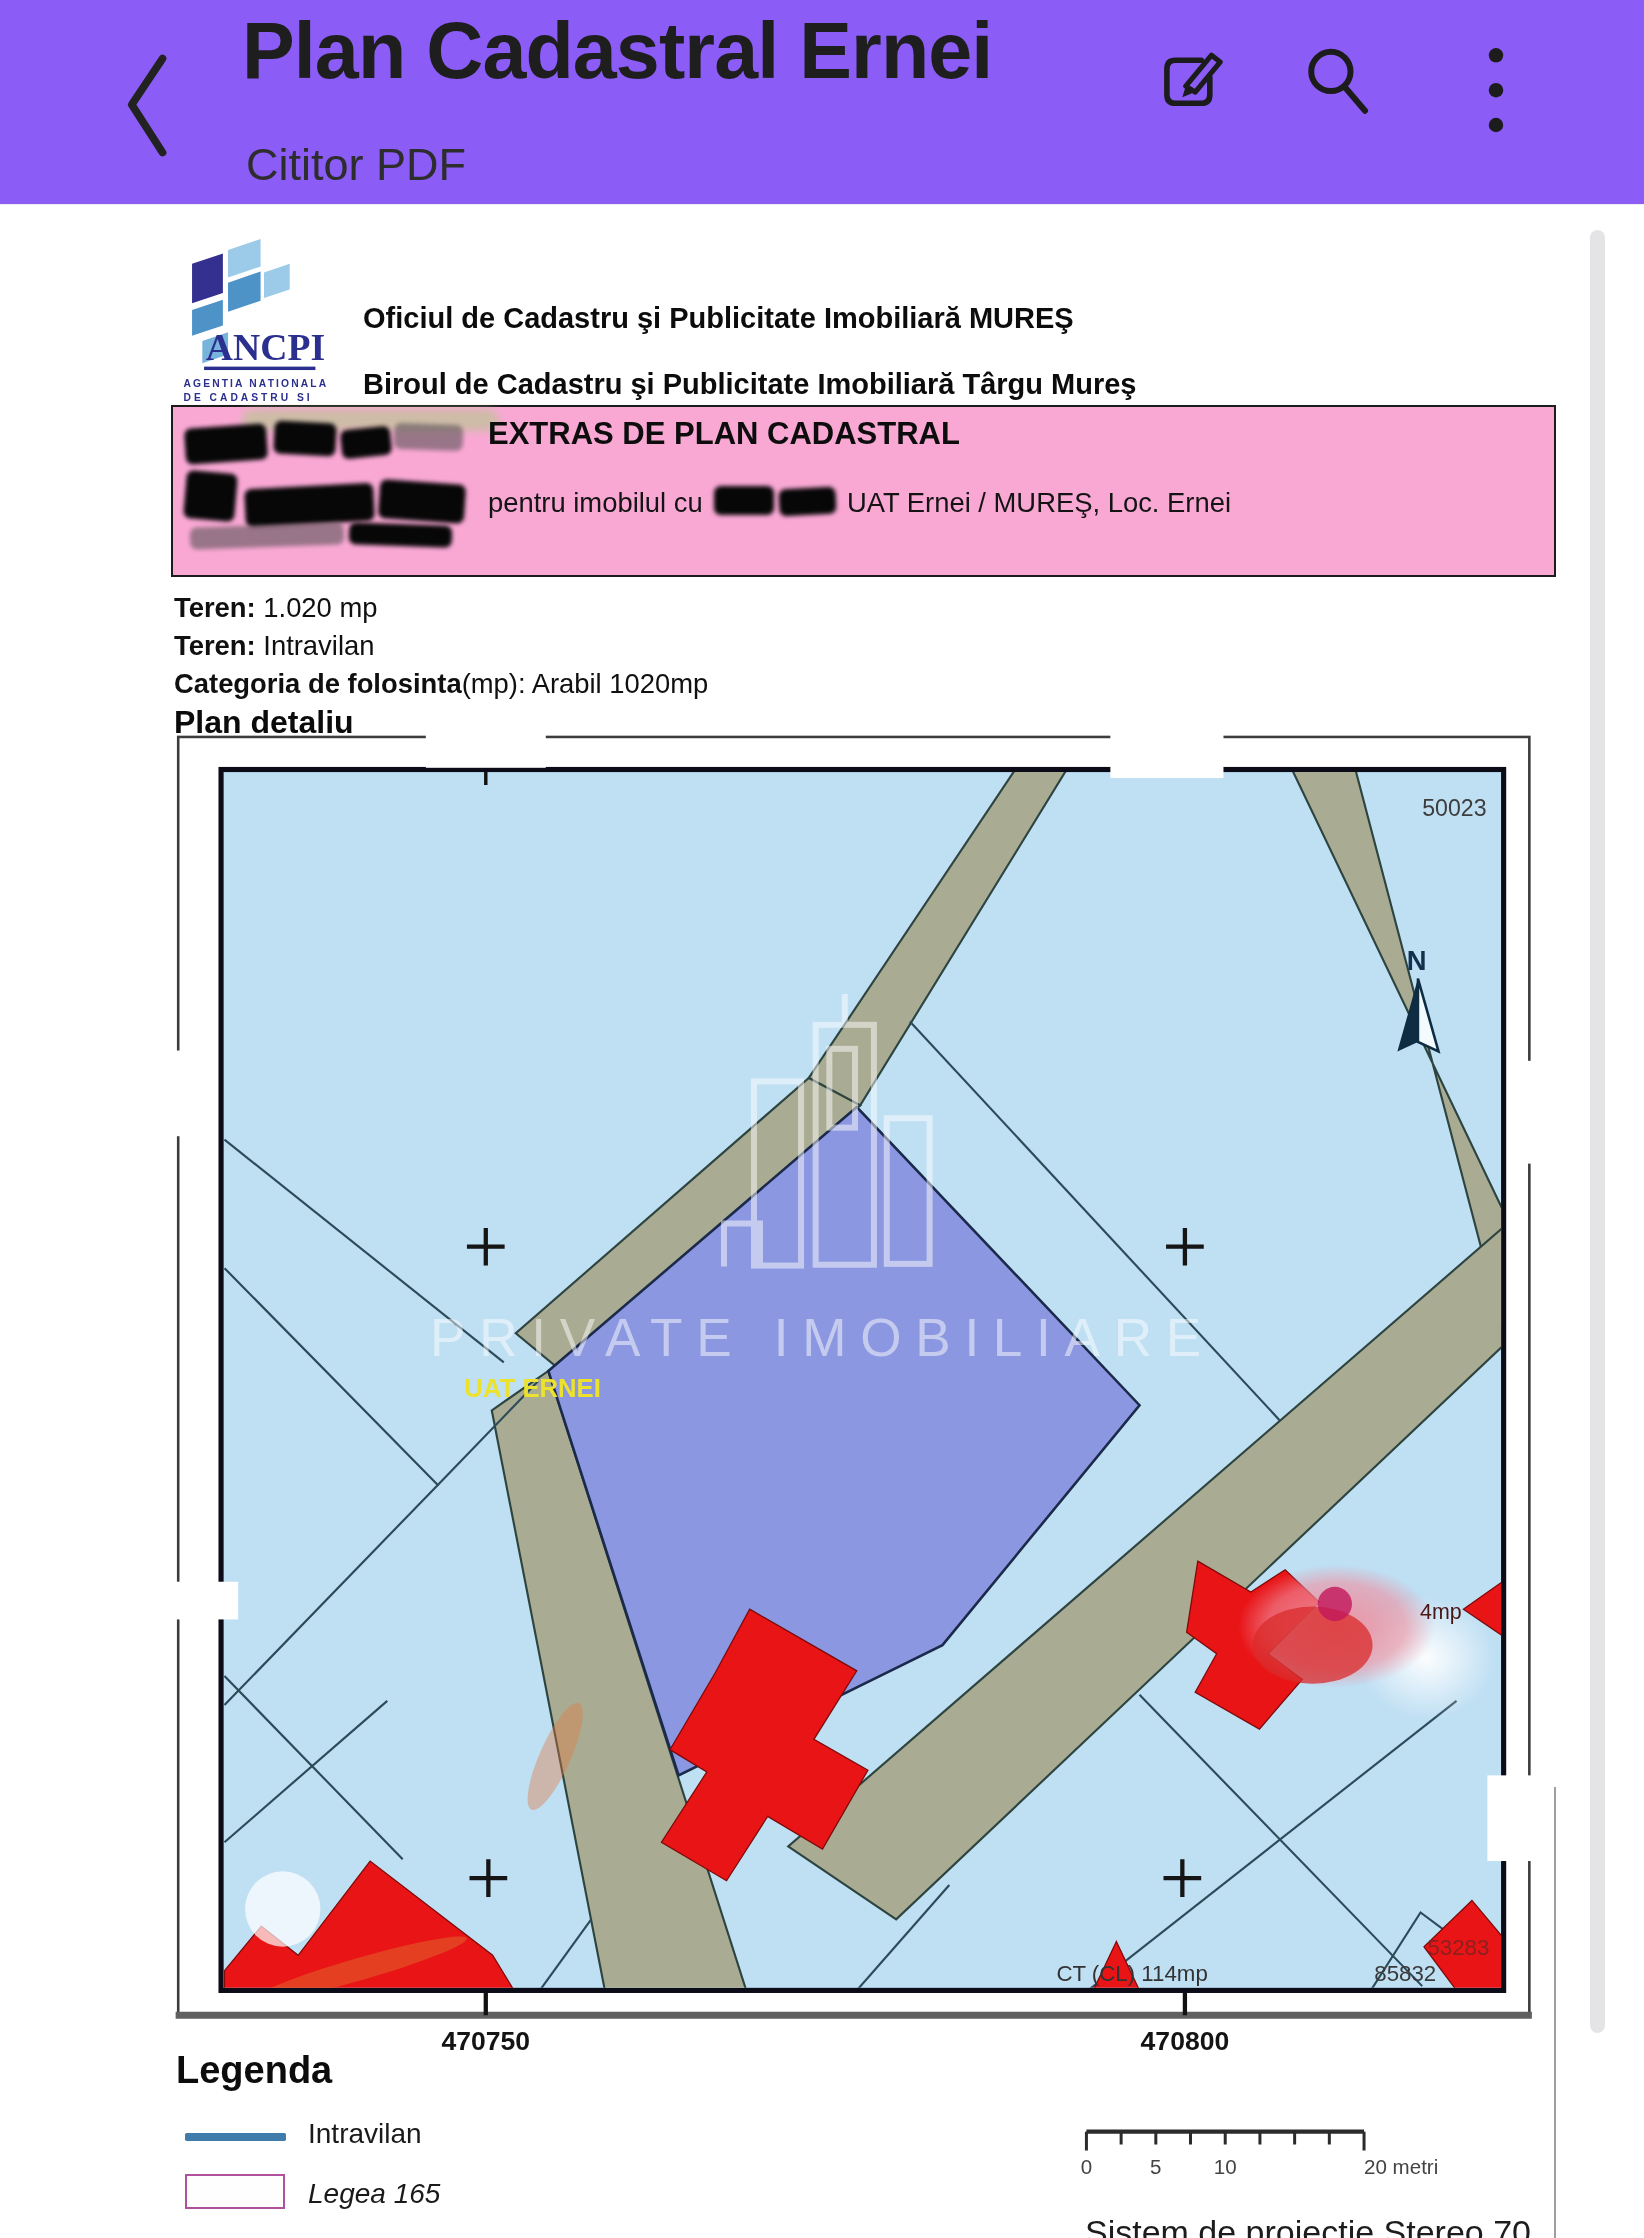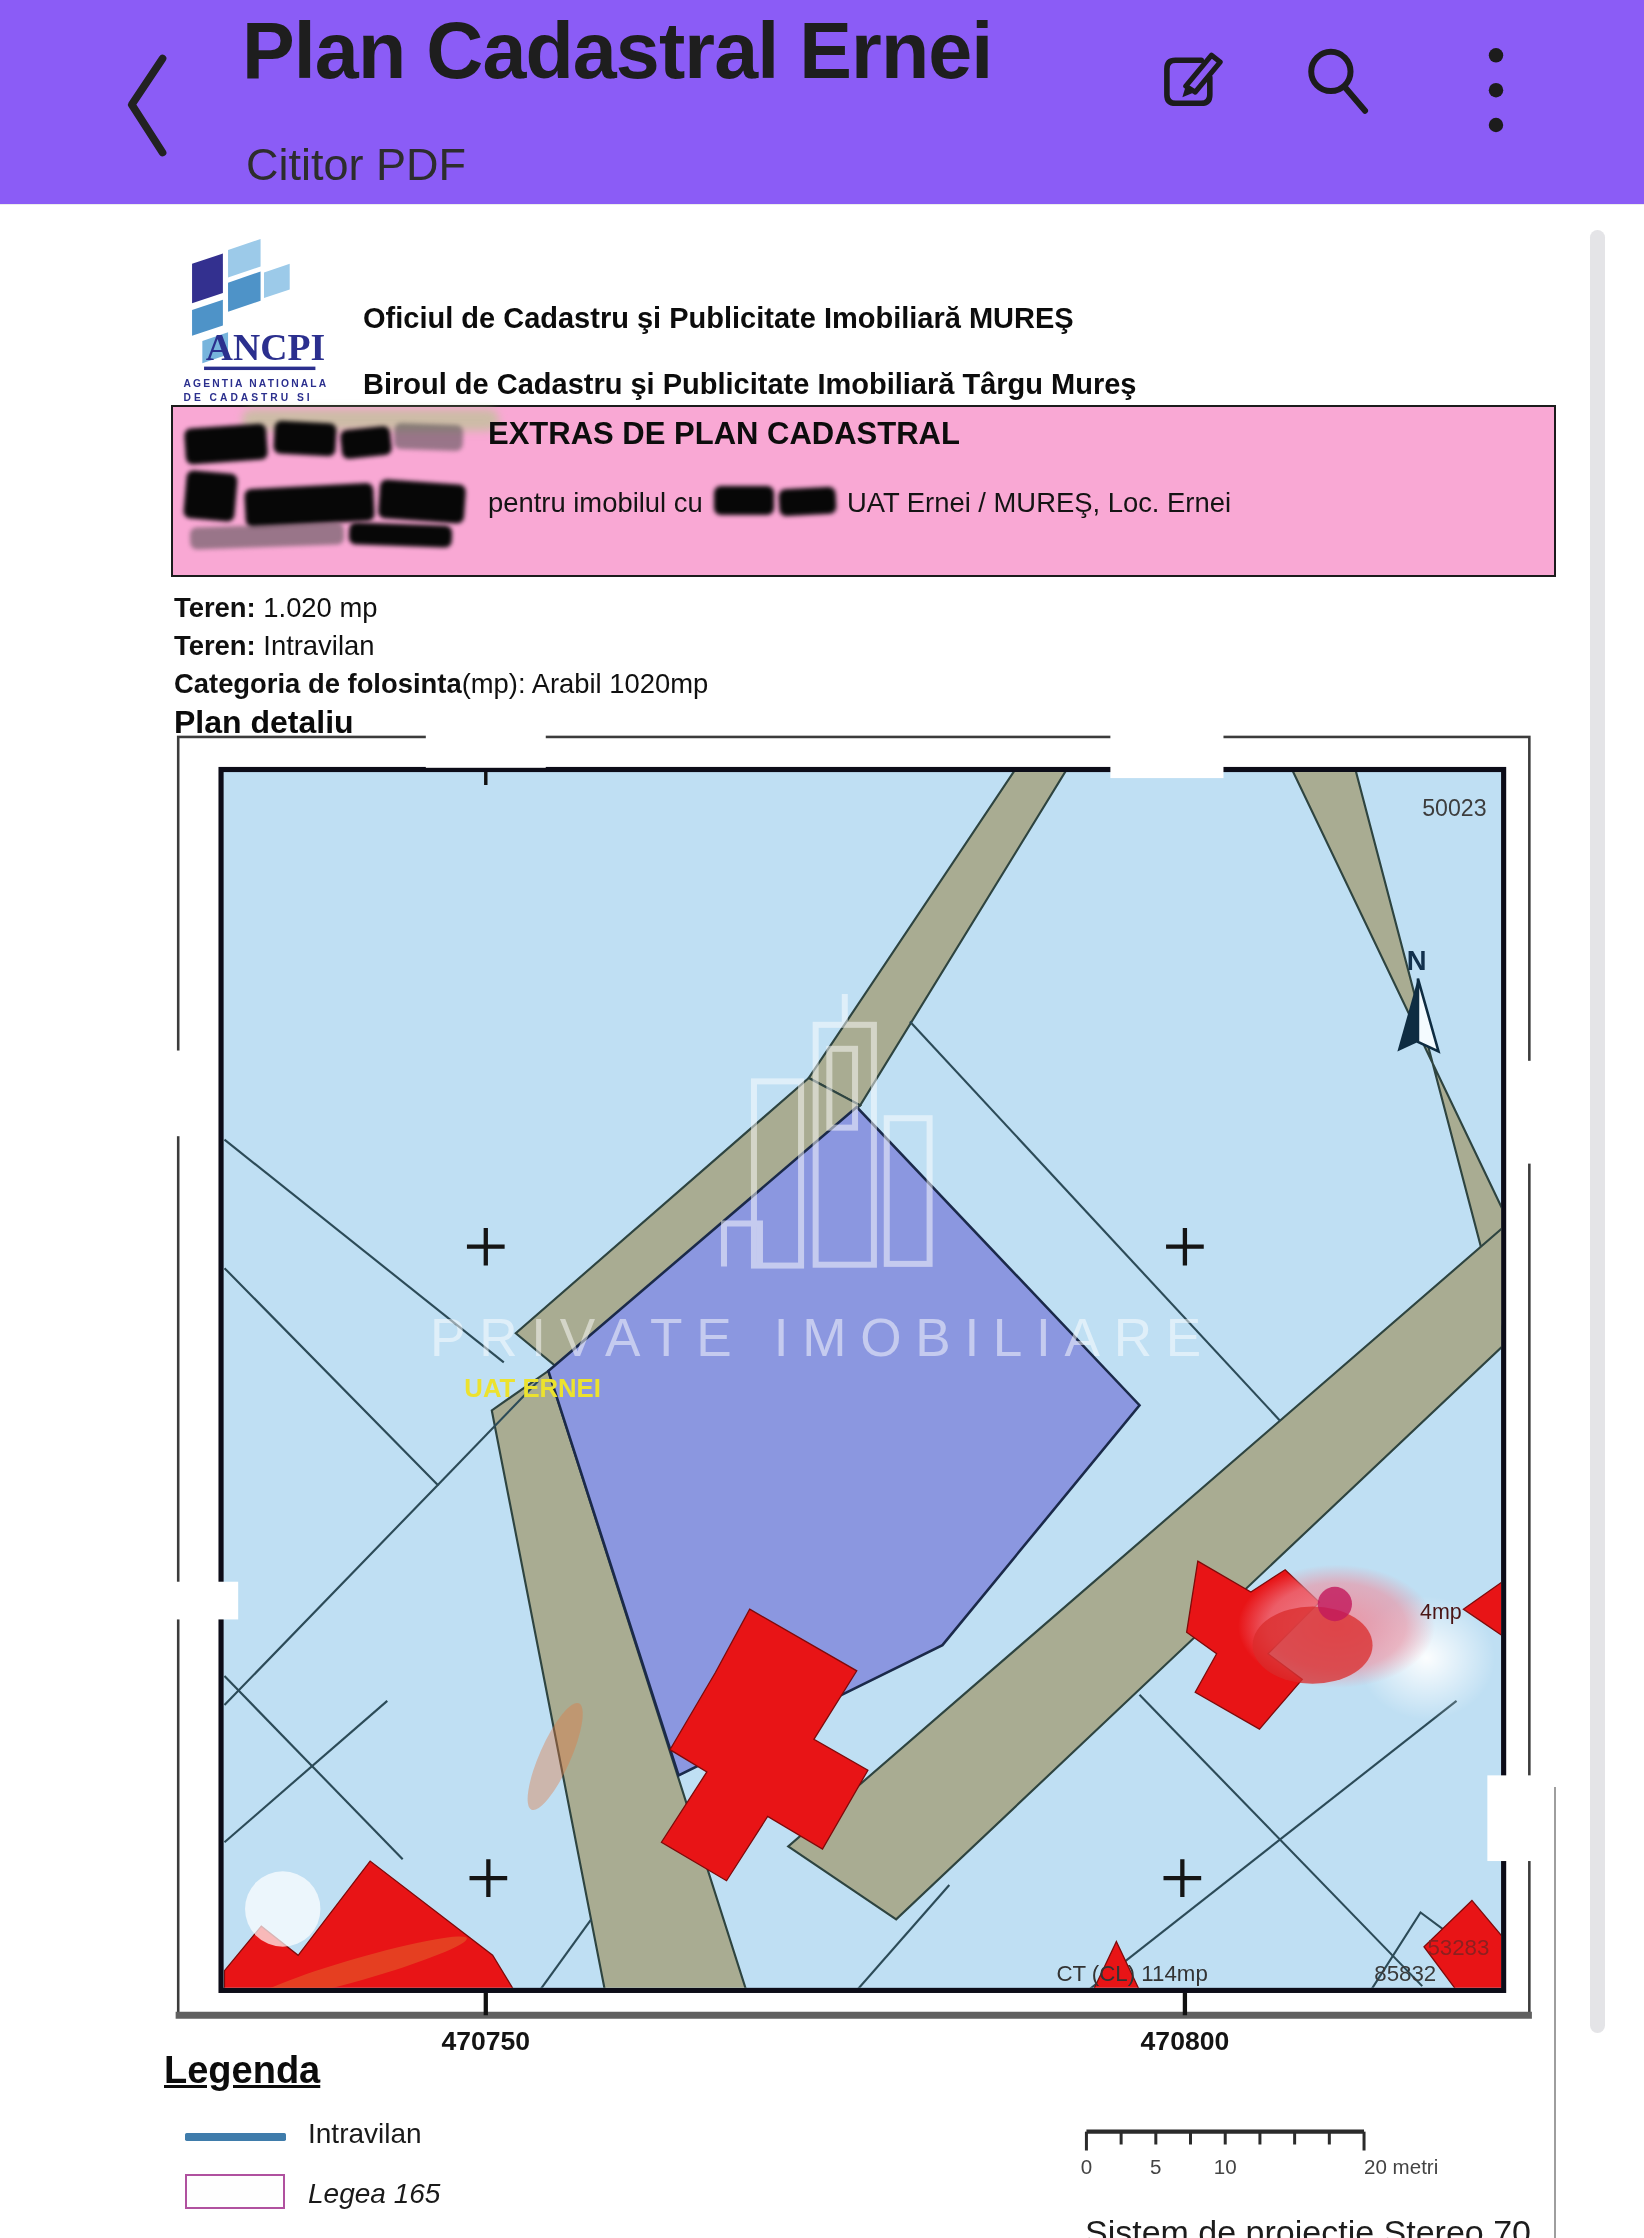--- a/index.html
+++ b/index.html
@@ -38,21 +38,21 @@
   .req-label{position:absolute;left:6.9px;top:5.1px;font-size:22px;font-weight:700;color:#0d0d0d;}
   .req-value{position:absolute;left:137px;top:5.1px;font-size:22px;font-weight:700;color:#0d0d0d;}
   #req-divider{position:absolute;left:130px;top:0;width:1.7px;height:100%;background:#141414;}
 
   
   .detline{left:174px;font-size:27.4px;color:#101010;white-space:nowrap;}
   .detline b{font-weight:700;margin-top:33px;}
   #plan-detaliu{left:174px;top:704px;font-size:32px;font-weight:700;color:#0b0b0b;}
 
   
-  #legend-title{left:164px;top:2049px;font-size:38px;font-weight:700;color:#0c0c0c;text-decoration:underline;}
+  #legend-title{left:176px;top:2049px;font-size:38px;font-weight:700;color:#0c0c0c;}
   #legend-line-swatch{left:185px;top:2133px;width:101px;height:7.7px;background:#3f7cab;border-radius:1.7px;}
   #legend-item1{left:308px;top:2118px;font-size:28px;color:#1a1a1a;}
   #legend-box-swatch{left:185px;top:2174px;width:96px;height:31px;border:2.6px solid #b0519f;background:#fefefe;}
   #legend-item2{left:308px;top:2178px;font-size:28px;color:#1a1a1a;font-style:italic;}
 
   #projection{left:1085px;top:2213px;font-size:34px;color:#1c1c1c;white-space:nowrap;}
   #page-edge-line{left:1554px;top:1787px;width:1.7px;height:452px;background:#8d8d8d;opacity:.85;}
   #scrollbar{left:1590px;top:230px;width:15.4px;height:1803px;background:#e4e4e7;border-radius:7.7px;cursor:pointer;}
 
   svg text{font-family:"Liberation Sans",sans-serif;}

